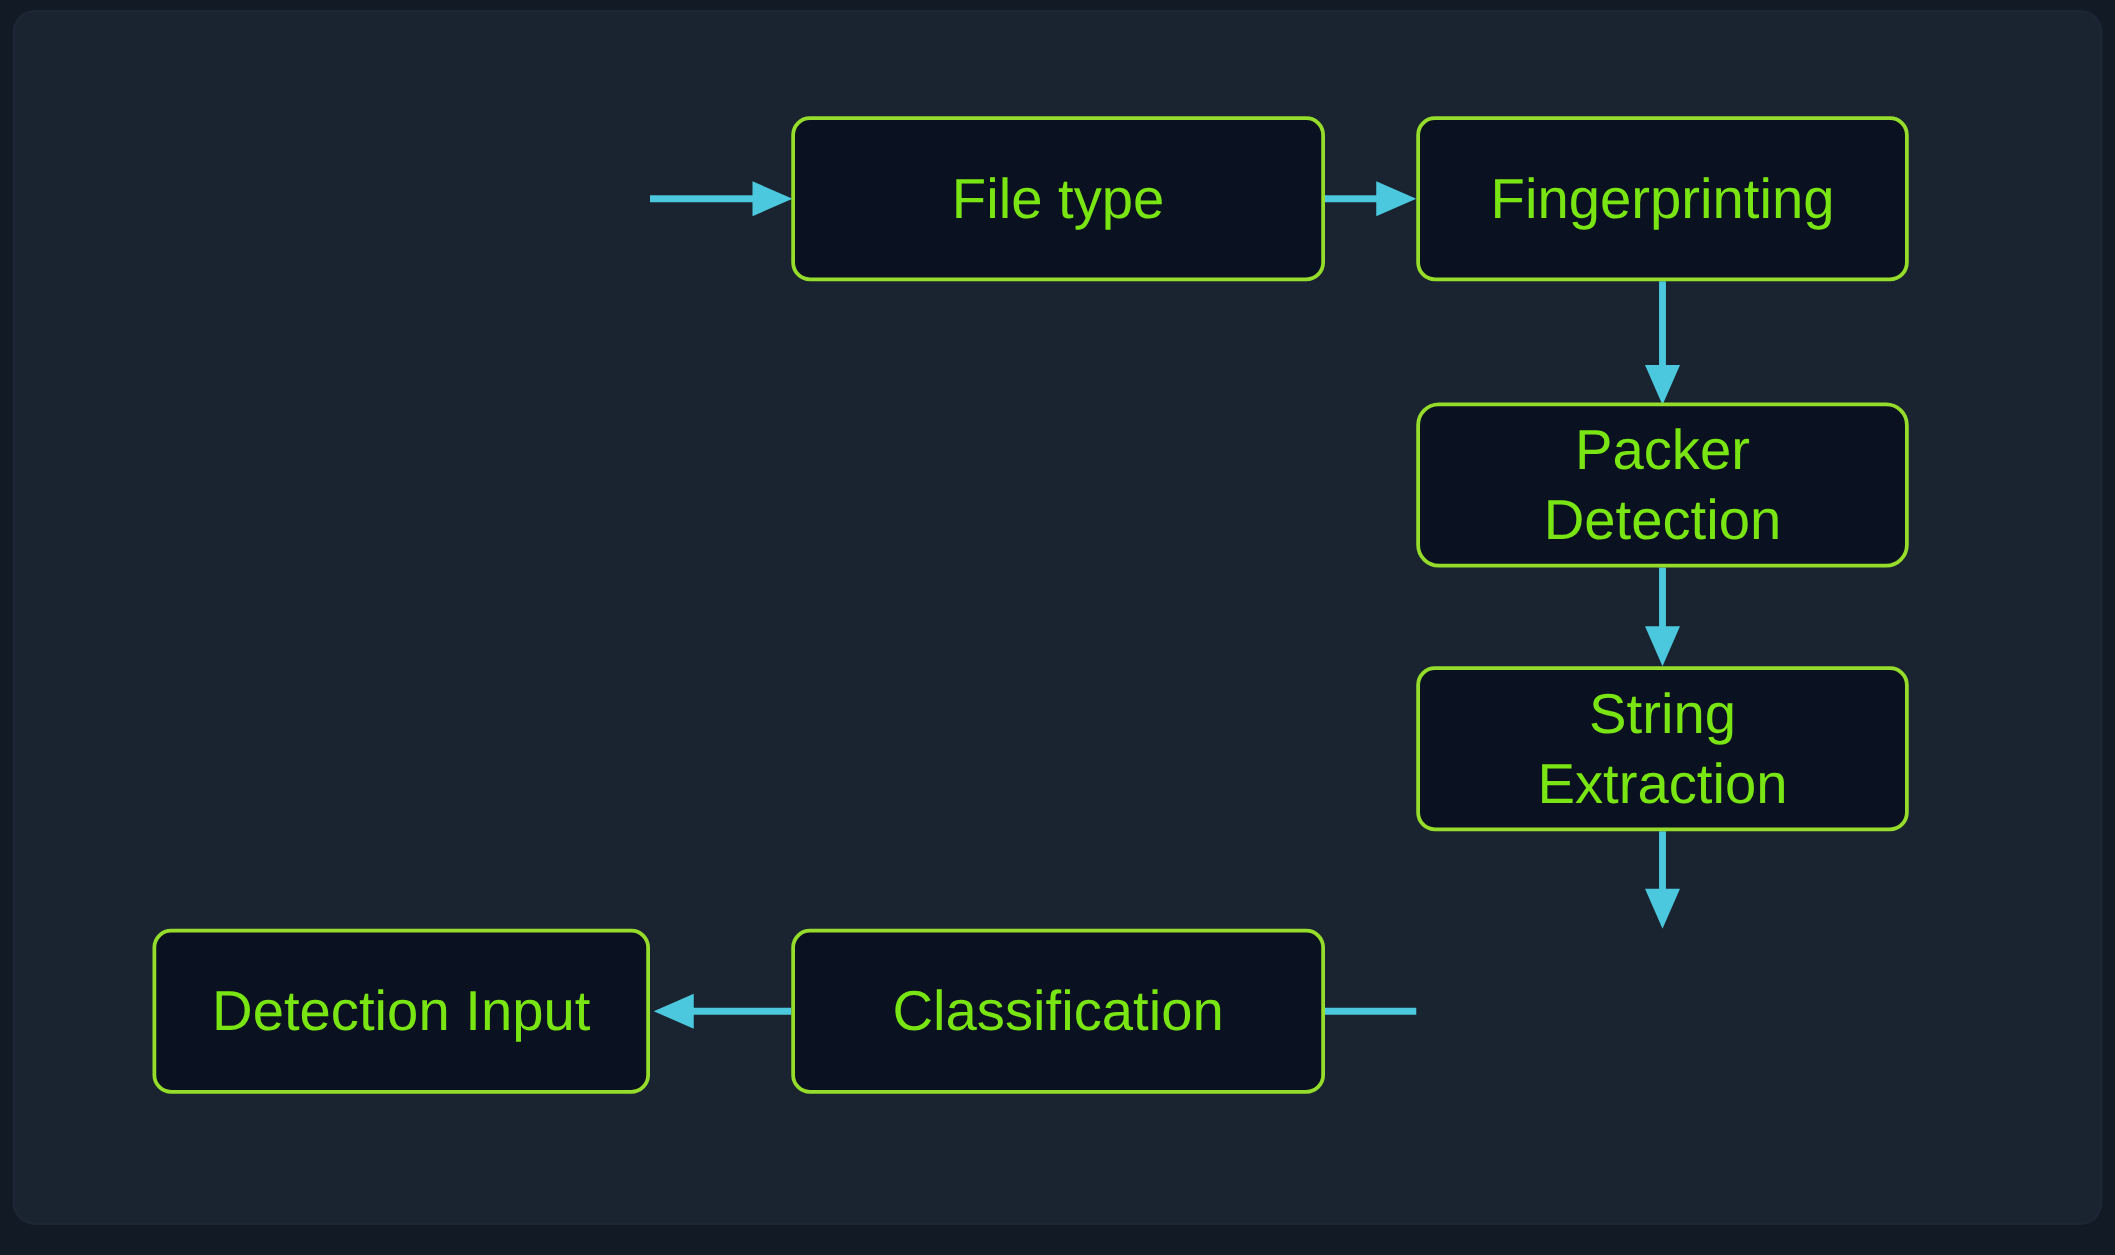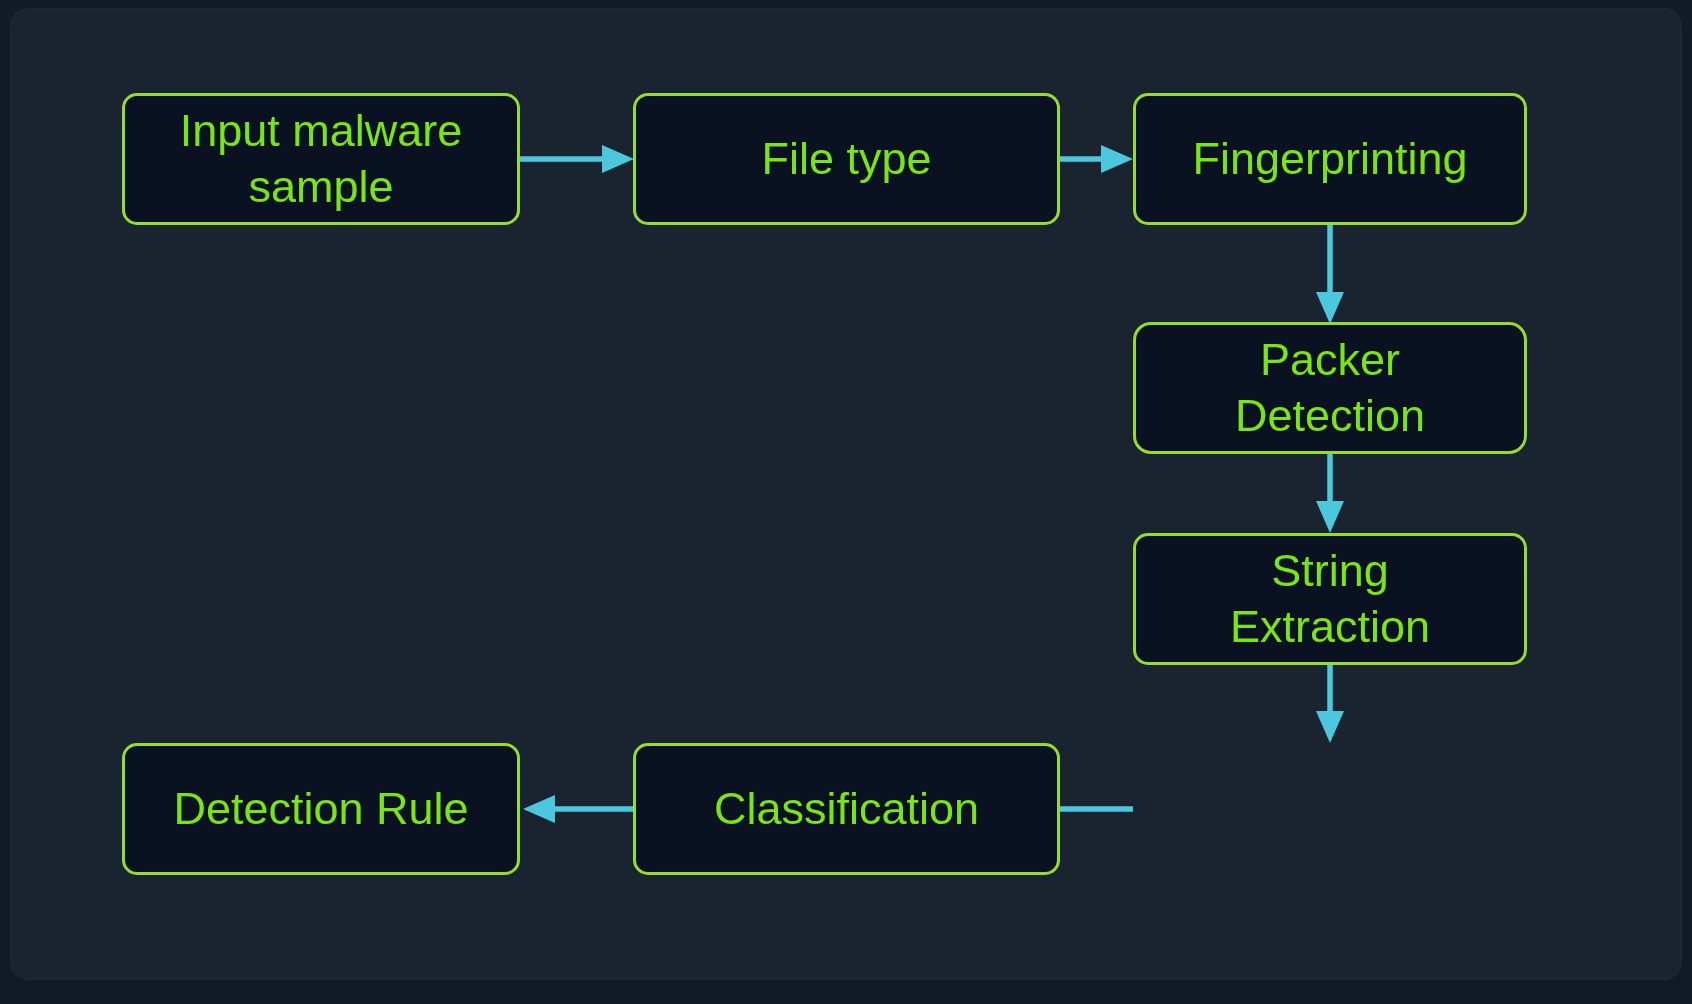--- a/index.html
+++ b/index.html
@@ -101,37 +101,33 @@
     <g>
       <line x1="1133" y1="809" x2="1053" y2="809"></line>
       <polygon points="1023,809 1055,795 1055,823"></polygon>
     </g>
     <g>
       <line x1="633" y1="809" x2="553" y2="809"></line>
       <polygon points="523,809 555,795 555,823"></polygon>
     </g>
   </svg>
 
-  <div class="node c1 r1">
-    <span class="label">Input malware
-sample</span>
-  </div>
   <div class="node c2 r1">
     <span class="label">File type</span>
   </div>
   <div class="node c3 r1">
     <span class="label">Fingerprinting</span>
   </div>
   <div class="node c3 r2">
     <span class="label">Packer
 Detection</span>
   </div>
   <div class="node c3 r3">
     <span class="label">String
 Extraction</span>
   </div>
   <div class="node c2 r4">
     <span class="label">Classification</span>
   </div>
   <div class="node c1 r4">
-    <span class="label">Detection Rule</span>
+    <span class="label">Detection Input</span>
   </div>
 </div>
 
 </body></html>

